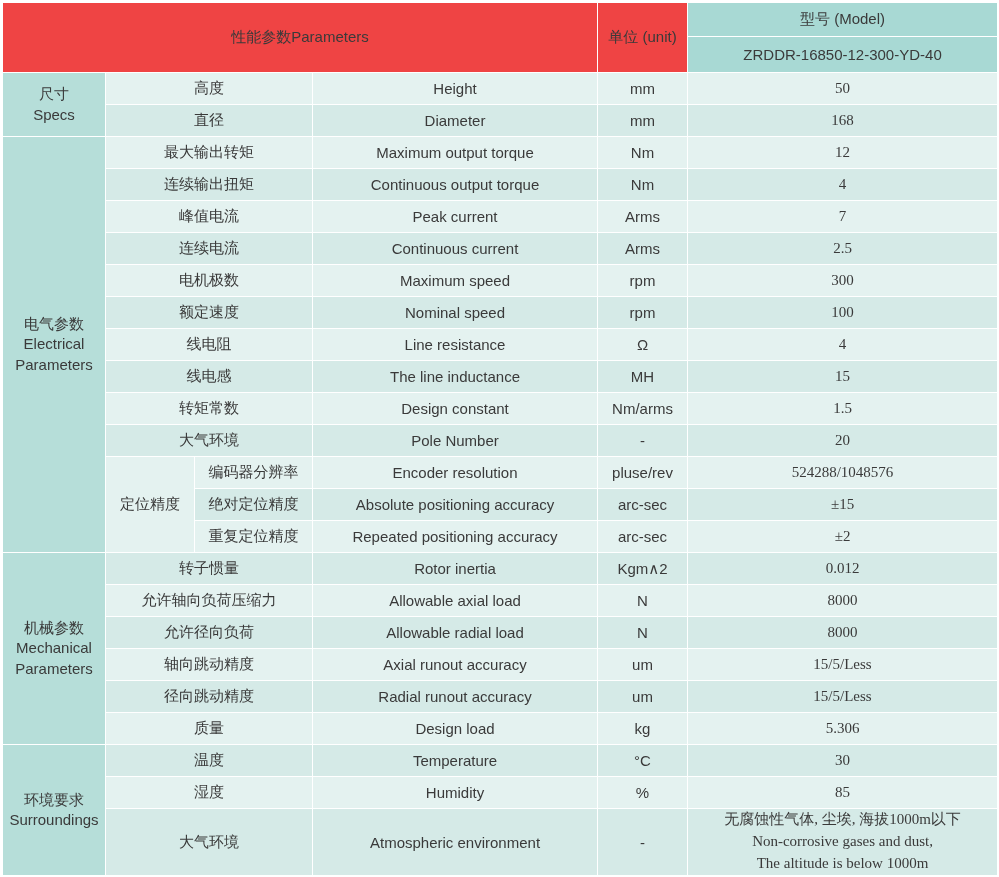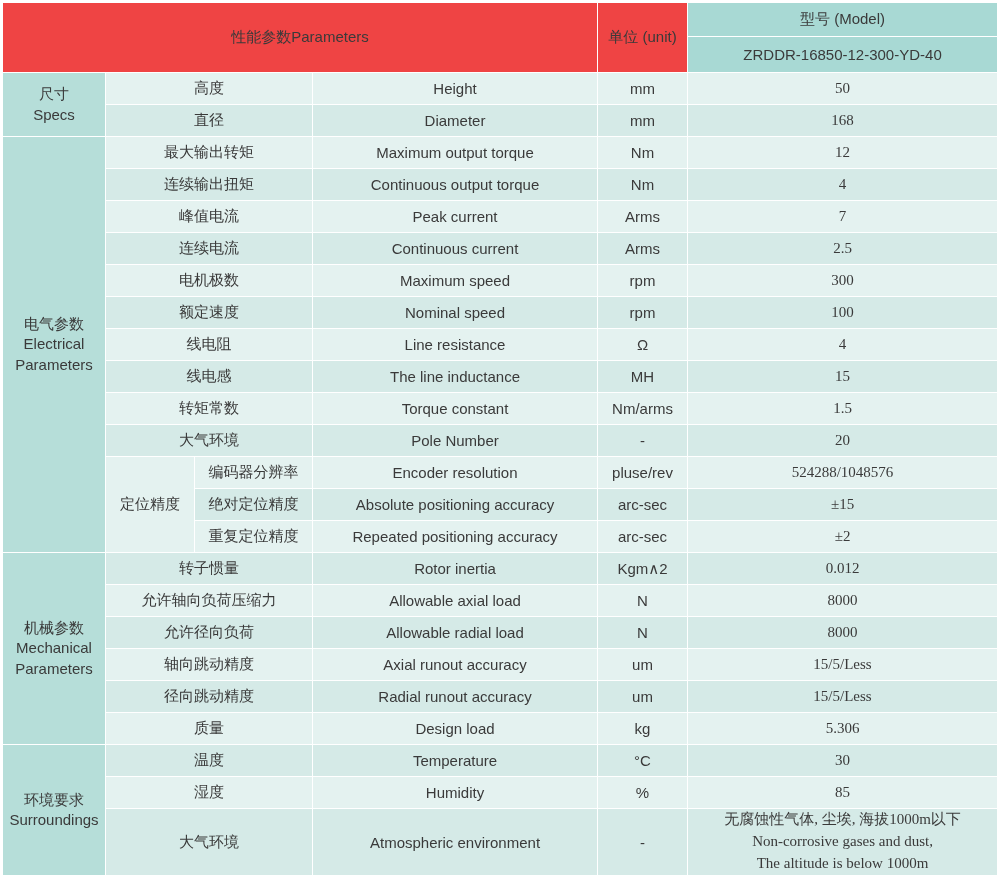--- a/index.html
+++ b/index.html
@@ -169,21 +169,21 @@
         <td class="cell-a cell-val">4</td>
       </tr>
       <tr>
         <td class="cell-b cell-cn" colspan="2">线电感</td>
         <td class="cell-b cell-en">The line inductance</td>
         <td class="cell-b cell-unit">MH</td>
         <td class="cell-b cell-val">15</td>
       </tr>
       <tr>
         <td class="cell-a cell-cn" colspan="2">转矩常数</td>
-        <td class="cell-a cell-en">Torque constant</td>
+        <td class="cell-a cell-en">Design constant</td>
         <td class="cell-a cell-unit">Nm/arms</td>
         <td class="cell-a cell-val">1.5</td>
       </tr>
       <tr>
         <td class="cell-b cell-cn" colspan="2">大气环境</td>
         <td class="cell-b cell-en">Pole Number</td>
         <td class="cell-b cell-unit">-</td>
         <td class="cell-b cell-val">20</td>
       </tr>
 

